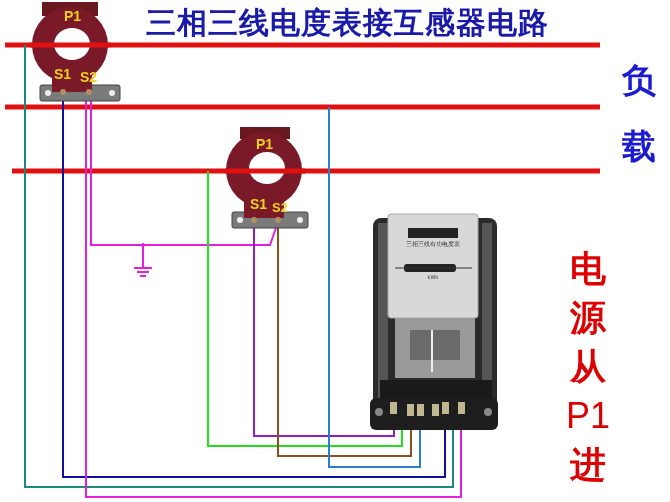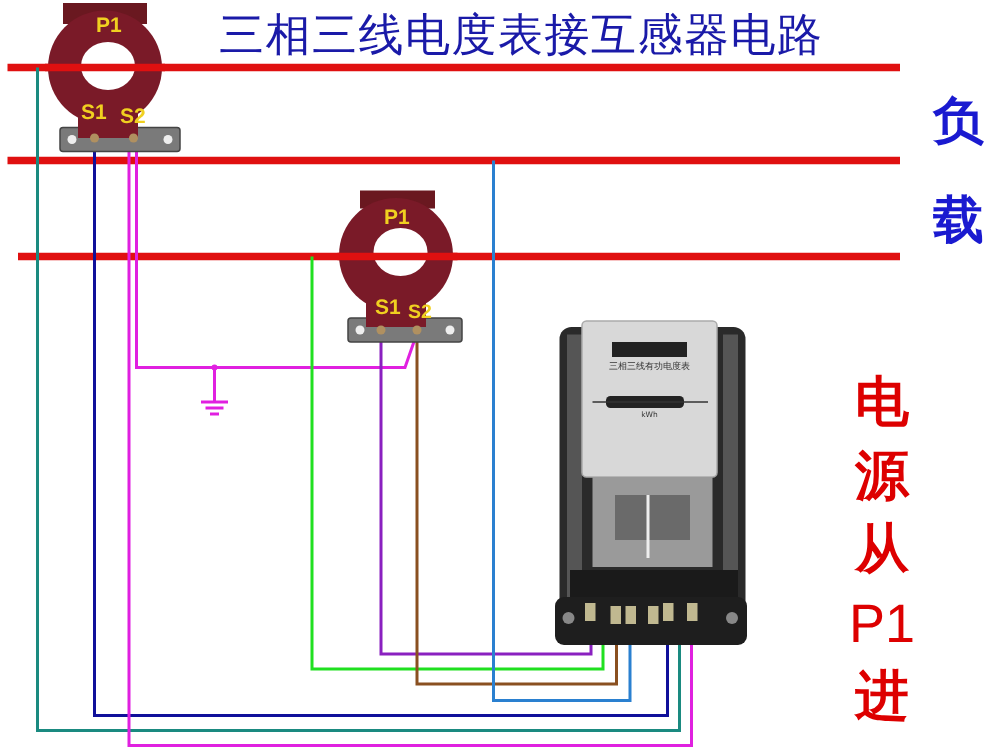--- a/index.html
+++ b/index.html
@@ -1,18 +1,18 @@
 <!DOCTYPE html>
 <html><head>
 <meta charset="utf-8">
 <style>
   html, body { margin:0; padding:0; background:#ffffff; }
   body { width:670px; height:502px; position:relative; overflow:hidden; font-family:"DejaVu Sans", sans-serif; }
   #stage { position:absolute; left:0; top:0; width:670px; height:502px; }
-  .title { position:absolute; left:146px; top:3px; font-size:30px; font-weight:normal; letter-spacing:1px; white-space:nowrap; font-family:"DejaVu Sans", sans-serif; }
+  .title { position:absolute; left:146px; top:3px; font-size:30px; font-weight:bold; letter-spacing:1px; white-space:nowrap; font-family:"DejaVu Sans", sans-serif; }
   .load-label { position:absolute; left:622px; font-size:34px; font-weight:bold; font-family:"DejaVu Sans", sans-serif; }
   .src-label { position:absolute; left:563px; font-size:36px; font-family:"DejaVu Sans", sans-serif; font-weight:bold; line-height:48px; text-align:center; width:50px; }
   .ct-label { position:absolute; font-size:14px; font-family:"Liberation Sans", sans-serif; font-weight:bold; }
 </style>
 </head>
 <body>
 
 <svg id="stage" width="670" height="502" viewBox="0 0 670 502">
 
   <line x1="5" y1="45" x2="600" y2="45" stroke="#e01010" stroke-width="5"></line>

